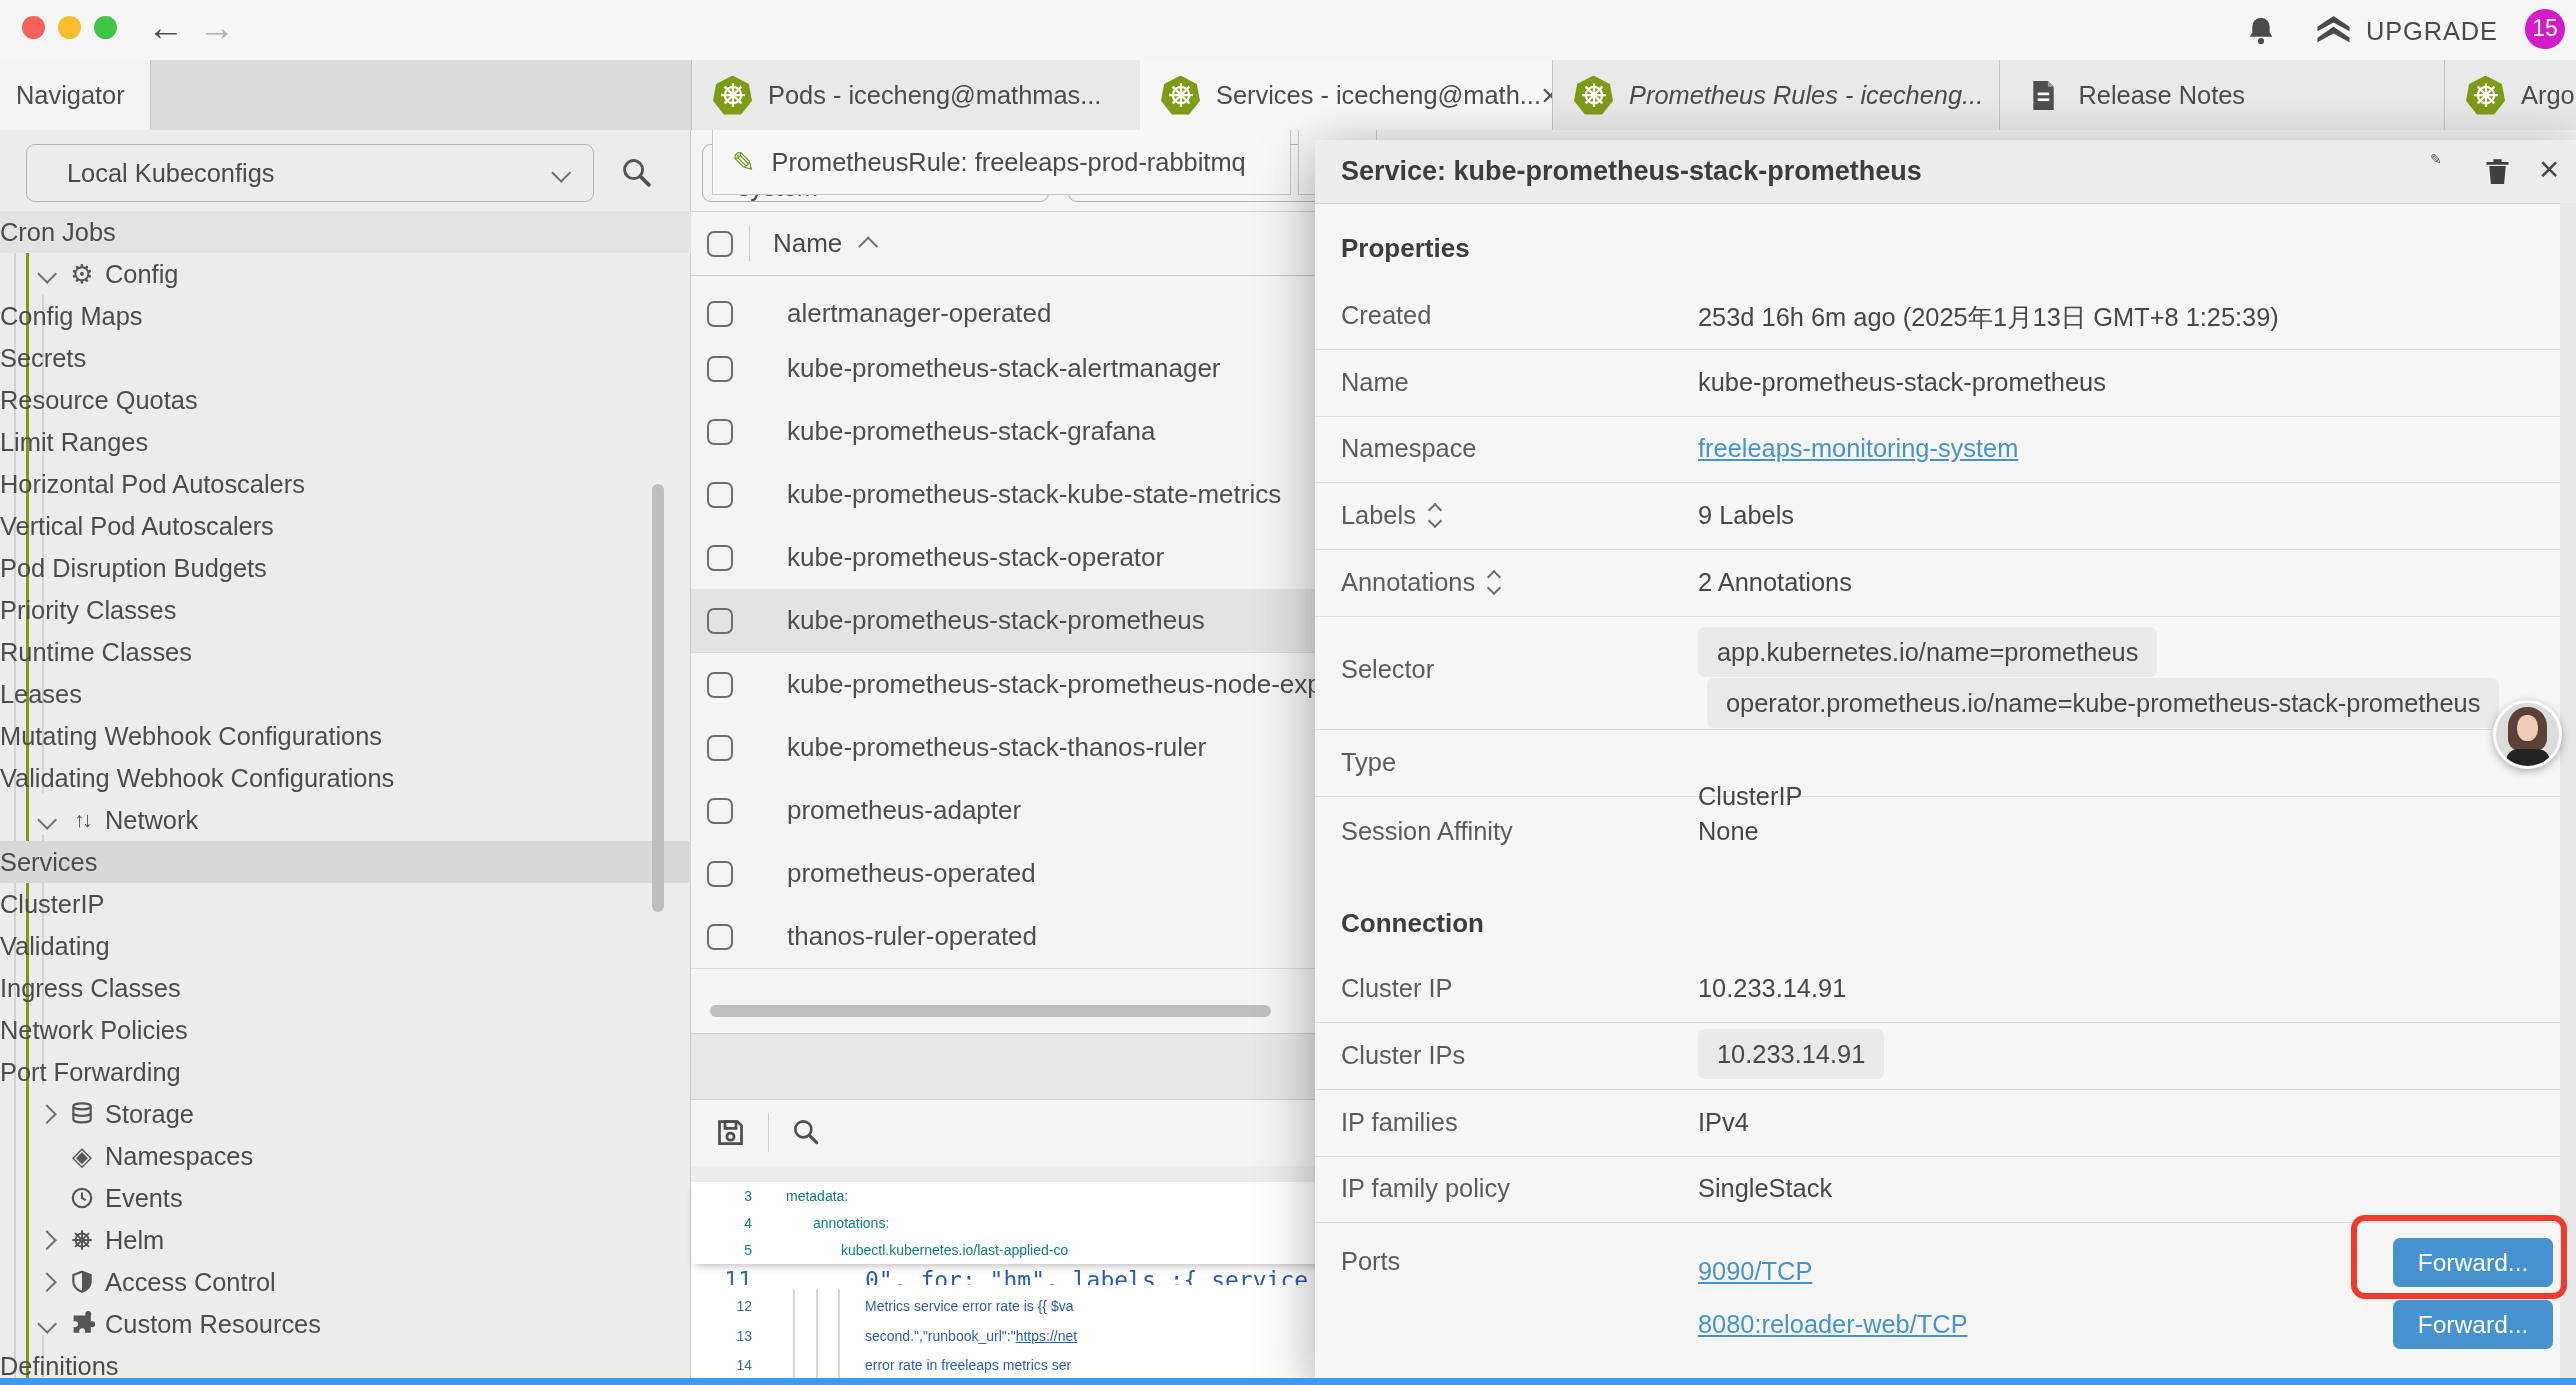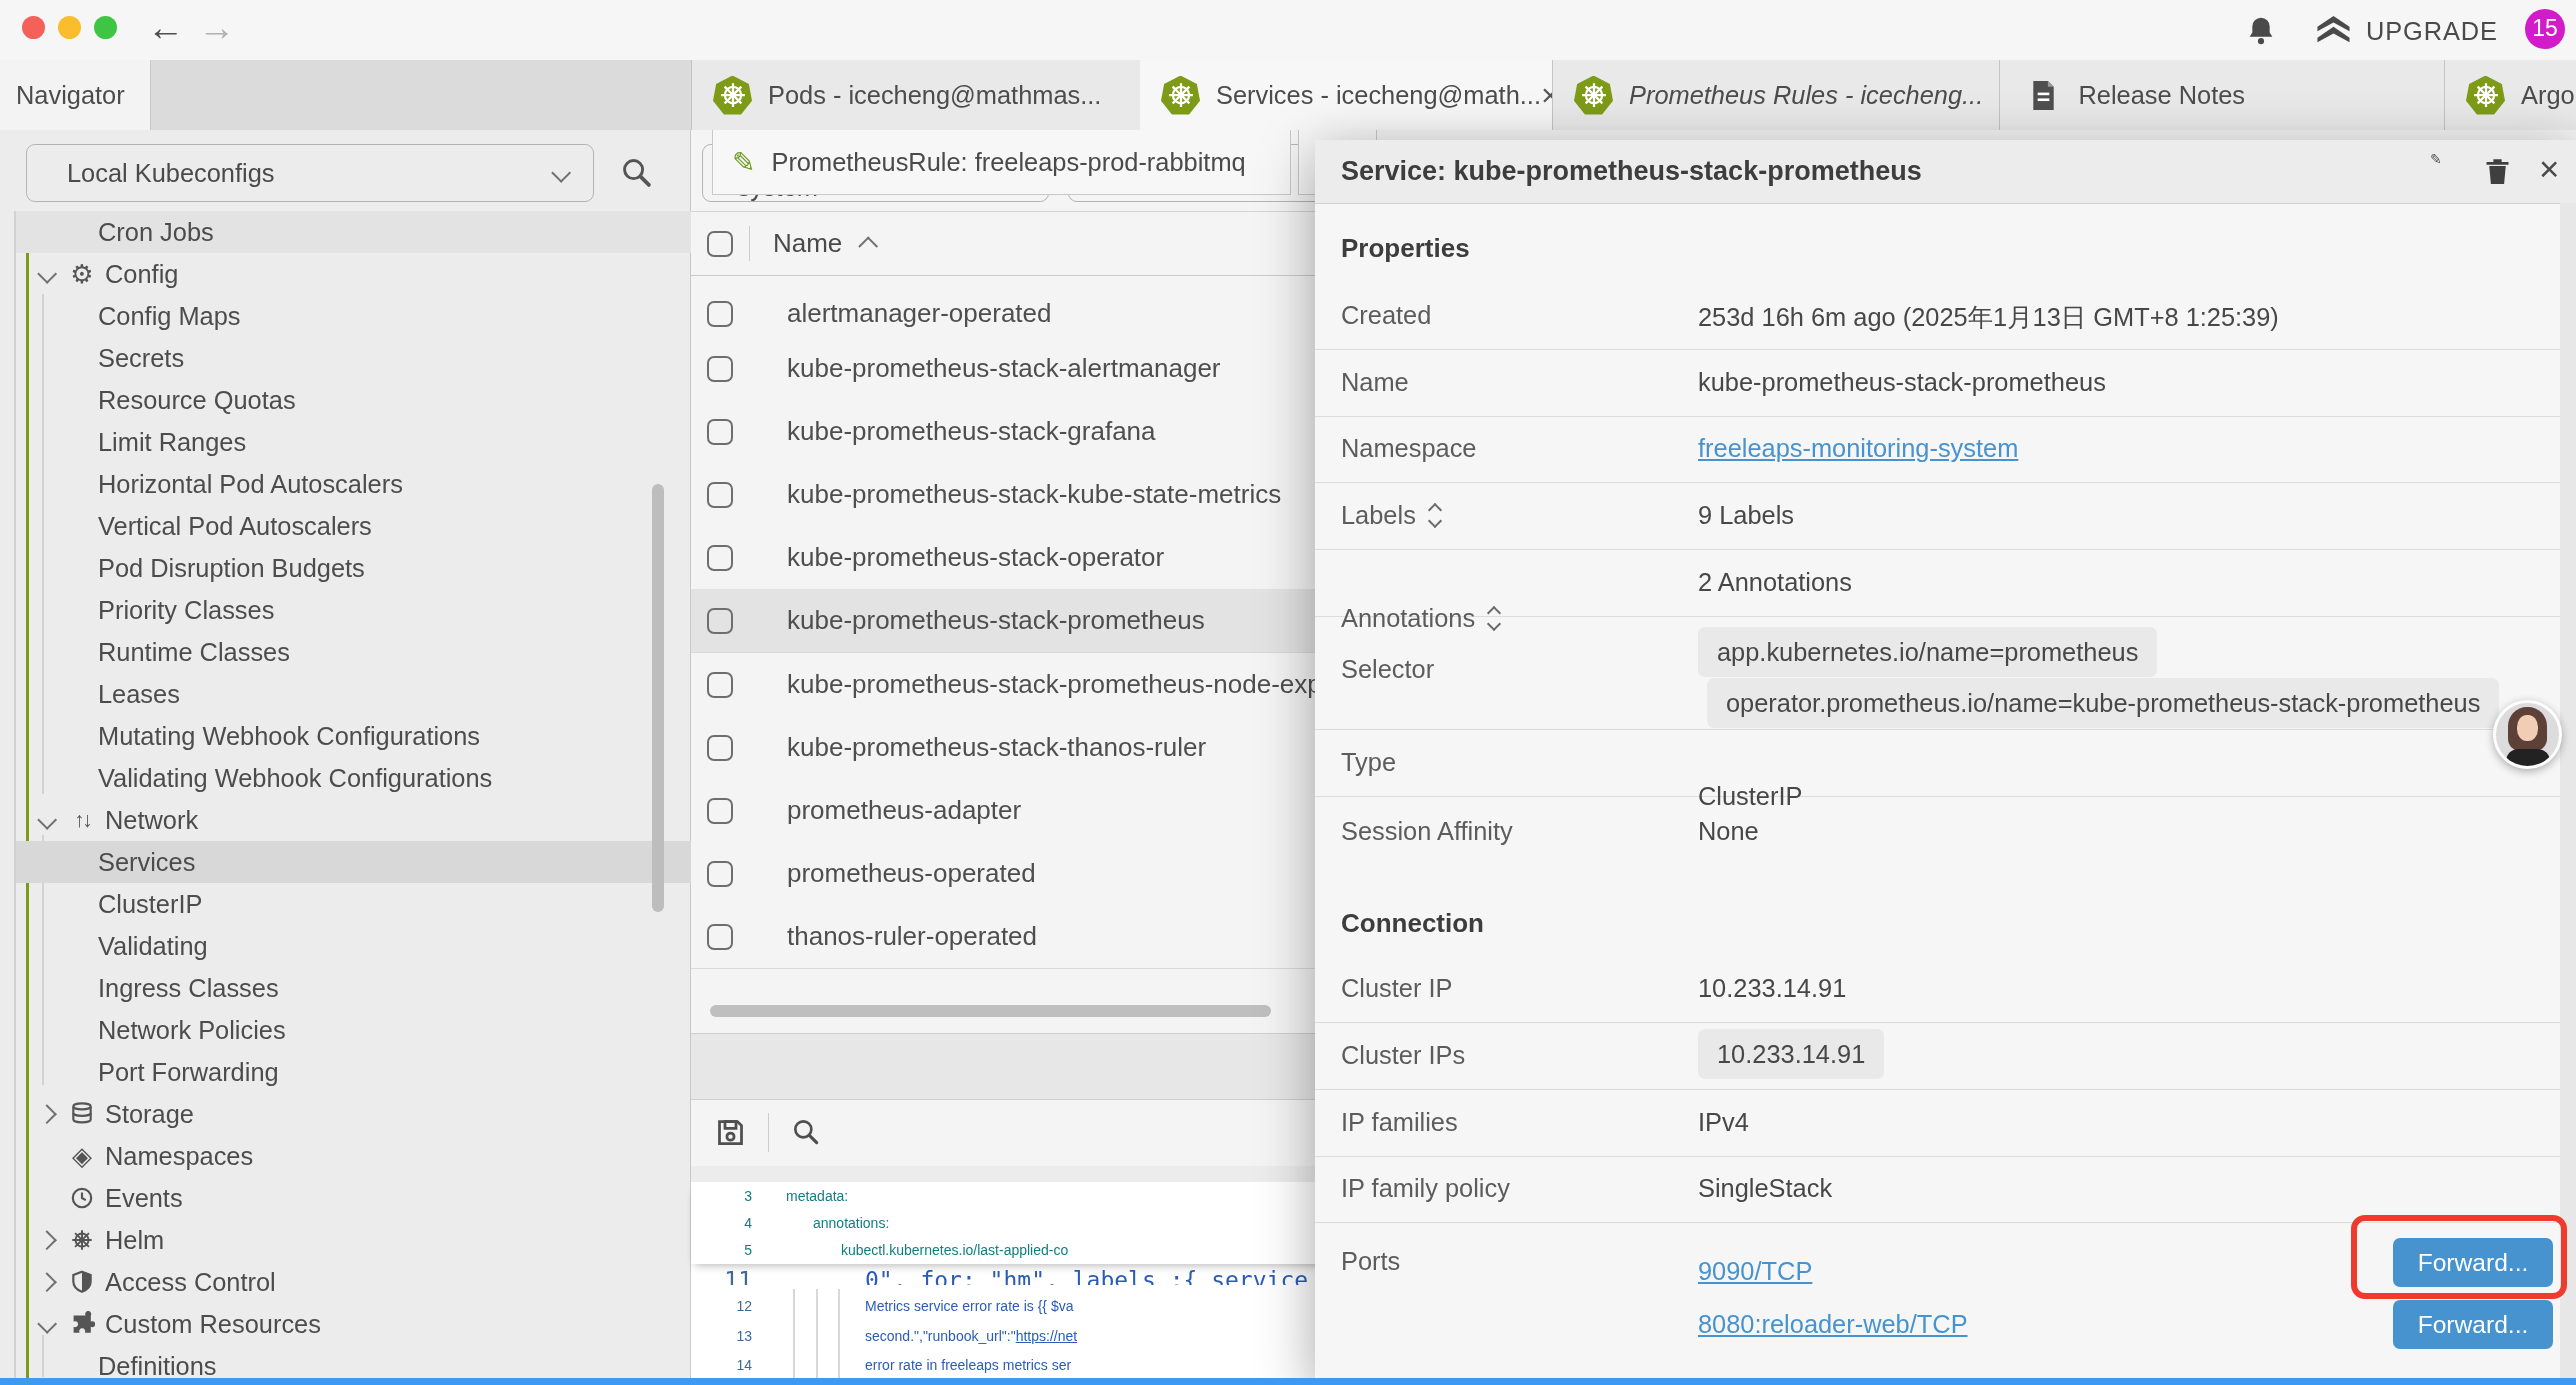--- a/index.html
+++ b/index.html
@@ -39,21 +39,21 @@
   #ctx-select{left:26px;top:14px;width:568px;padding-left:40px;}
   #sb-search{left:619px;top:24.6px;width:35px;height:35px;}
   .cv{display:inline-block;width:12.3px;height:12.3px;border-right:2.6px solid #707070;border-bottom:2.6px solid #707070;}
   .cv.down{transform:rotate(45deg);}
   .cv.right{transform:rotate(-45deg);}
   .cv.up{transform:rotate(225deg);}
   .cv.sm{width:8px;height:8px;border-width:2.2px;border-color:#6a6a6a;}
   #tree{left:0;top:81px;width:691px;}
   .srow{height:42px;display:flex;align-items:center;font-size:25.4px;color:#4c4c4c;position:relative;}
   .srow .lbl{white-space:nowrap;}
-  .srow.child{padding-left:82px;margin-left:16px;}
+  .srow.child{}
   .srow.group .chev{position:absolute;left:40px;}
   .srow .ico{position:absolute;left:67px;width:30px;height:30px;display:flex;align-items:center;
              justify-content:center;font-size:26px;color:#555;}
   .srow .ico svg{width:26px;height:26px;}
   .srow.group,.srow.leafico{padding-left:105px;}
   .srow.hl{background:#e3e3e3;}
   .srow.sel{background:#d8d8d8;}
   .guide{position:absolute;width:1.8px;background:#d2d2d2;}
   #guide-green{left:26px;top:81px;bottom:-1175px;width:2.6px;background:#7d9b17;height:1170px;}
   #guide-root{left:14px;top:81px;height:1170px;}
@@ -522,21 +522,21 @@
     <span class="plabel" style="top:19px;">
       <span>Labels</span>
       <span class="sorticon">
           <span class="cv sm up"></span>
           <span class="cv sm down" style="margin-top:-3.5px;"></span>
         </span>
     </span>
     <span class="pvalue" style="top:19px;">9 Labels</span>
   </div>
   <div class="prow" style="top:409px;height:67px;">
-    <span class="plabel" style="top:19px;margin-top:36px;">
+    <span class="plabel" style="top:19px;">
       <span>Annotations</span>
       <span class="sorticon">
           <span class="cv sm up"></span>
           <span class="cv sm down" style="margin-top:-3.5px;"></span>
         </span>
     </span>
     <span class="pvalue" style="top:19px;">2 Annotations</span>
   </div>
   <div class="prow" style="top:475px;height:114px;">
     <span class="plabel" style="top:40px;">Selector</span>

